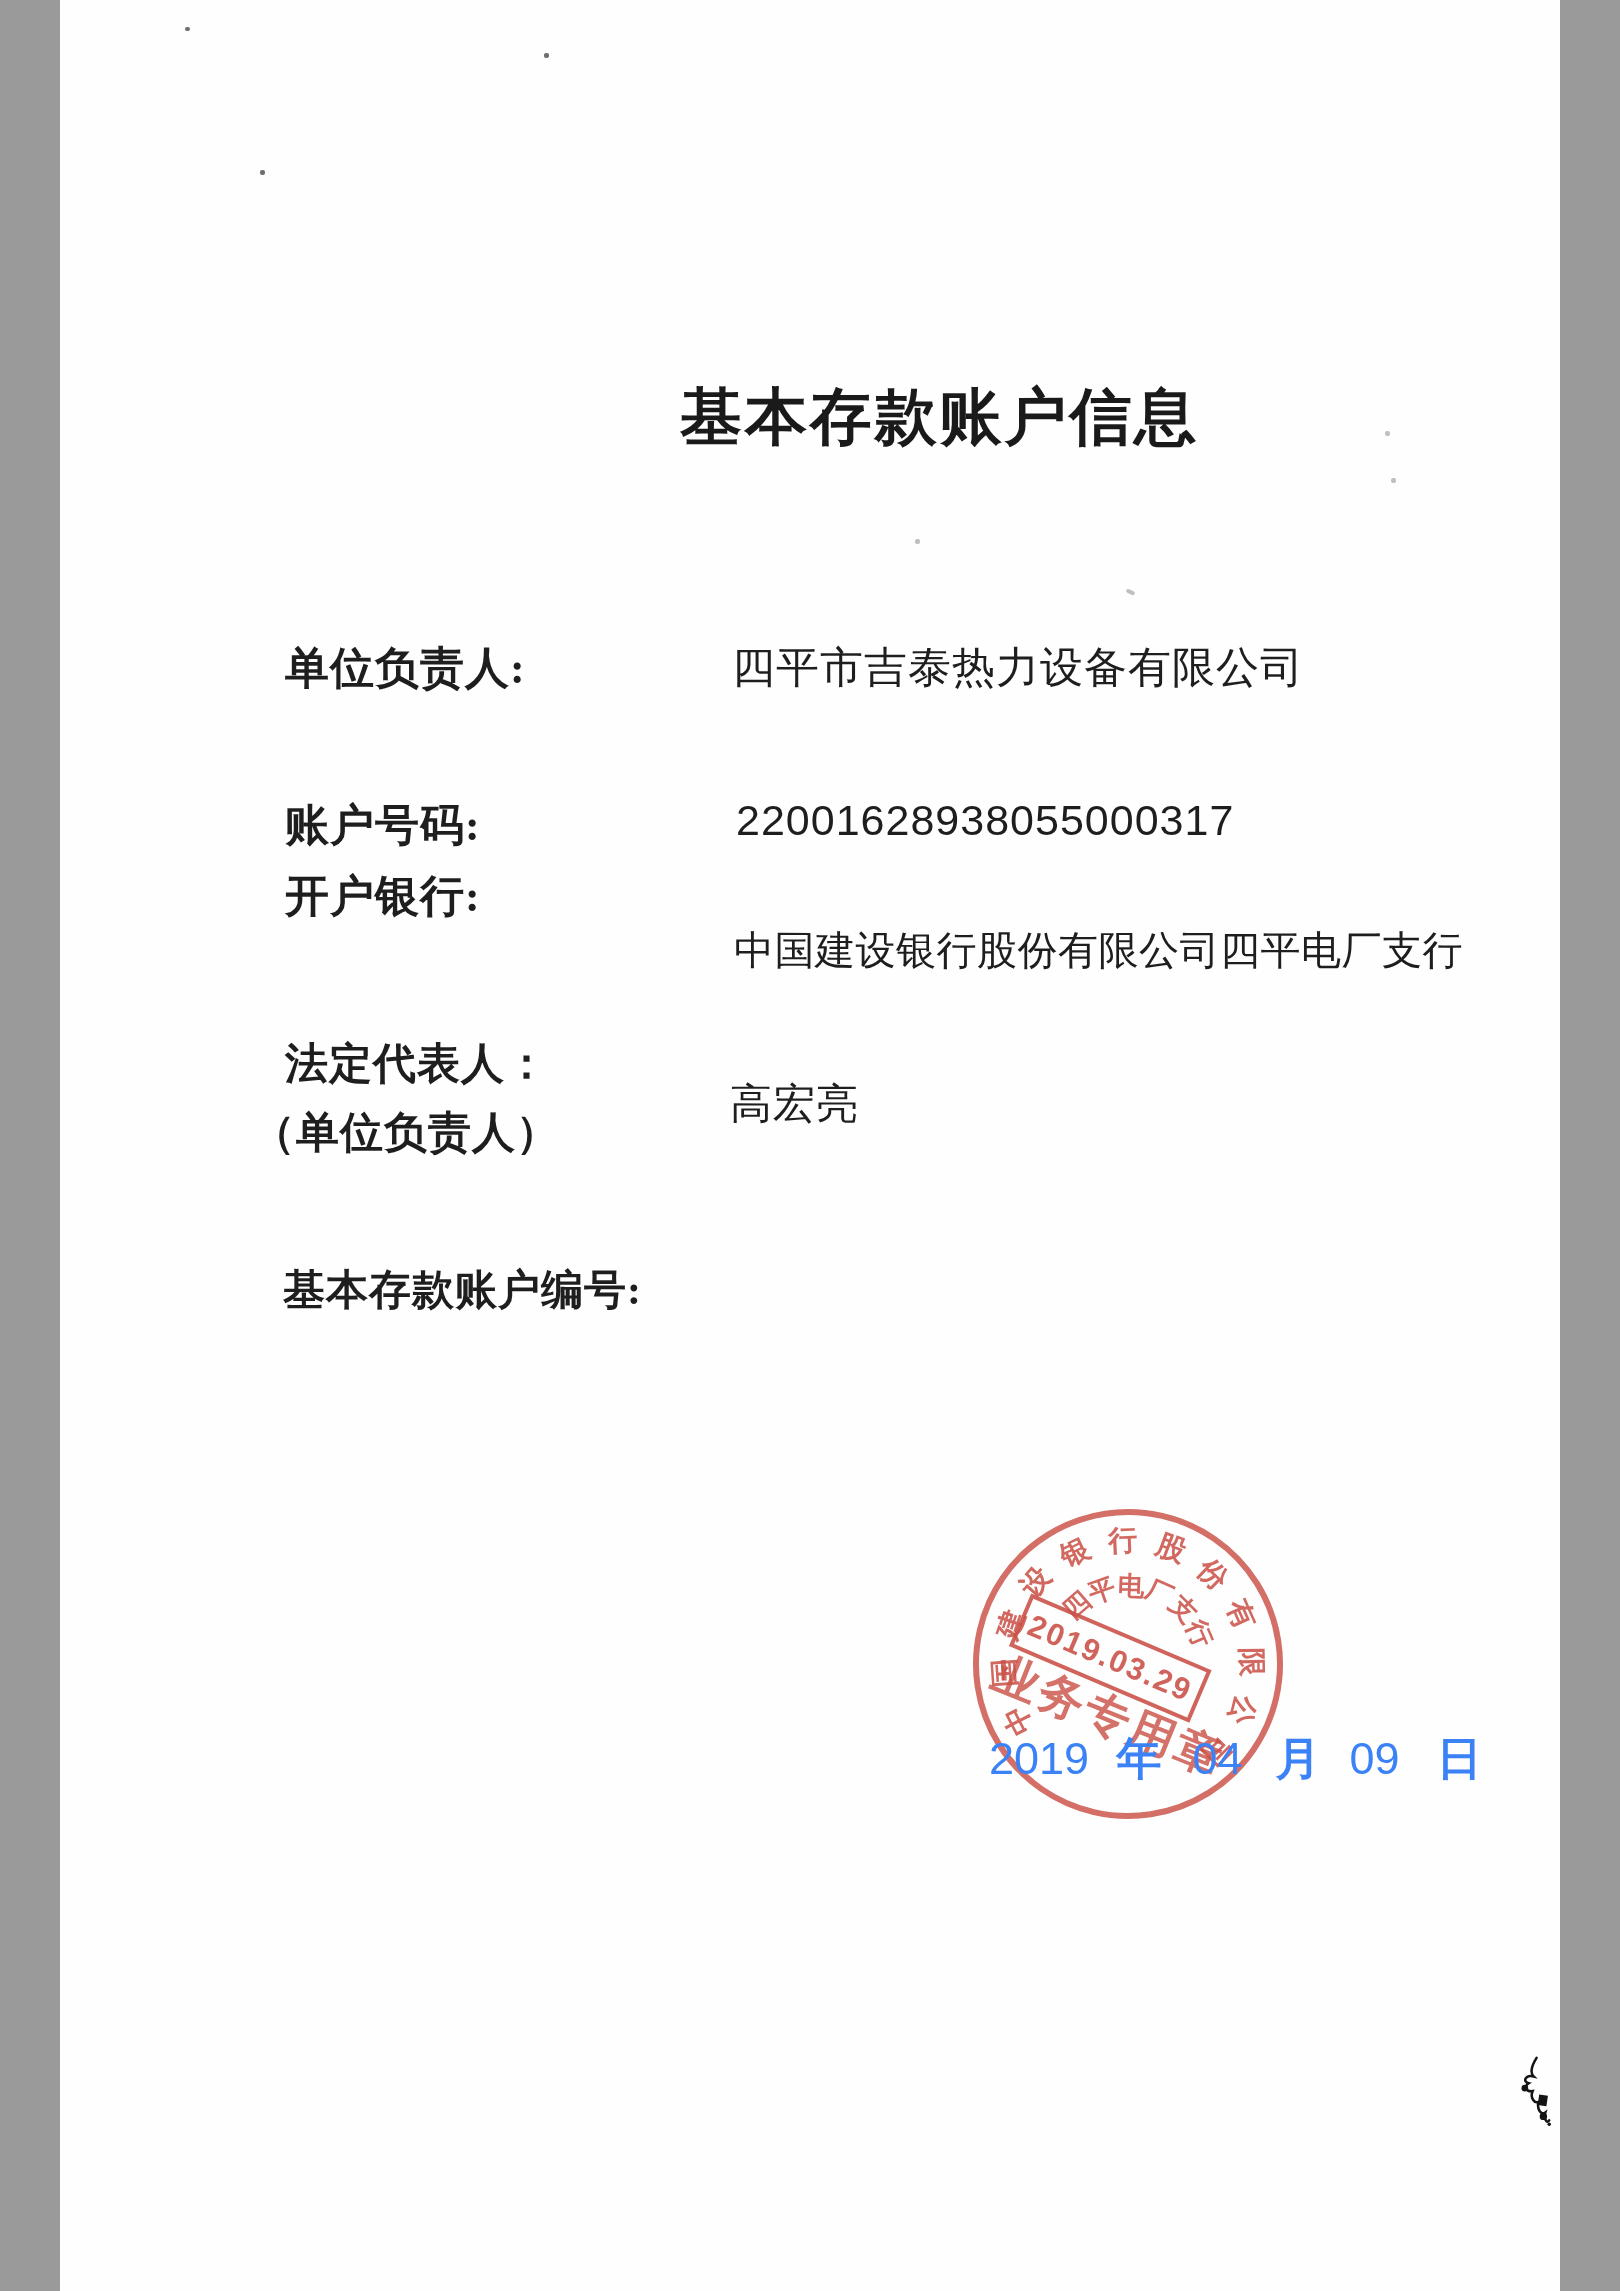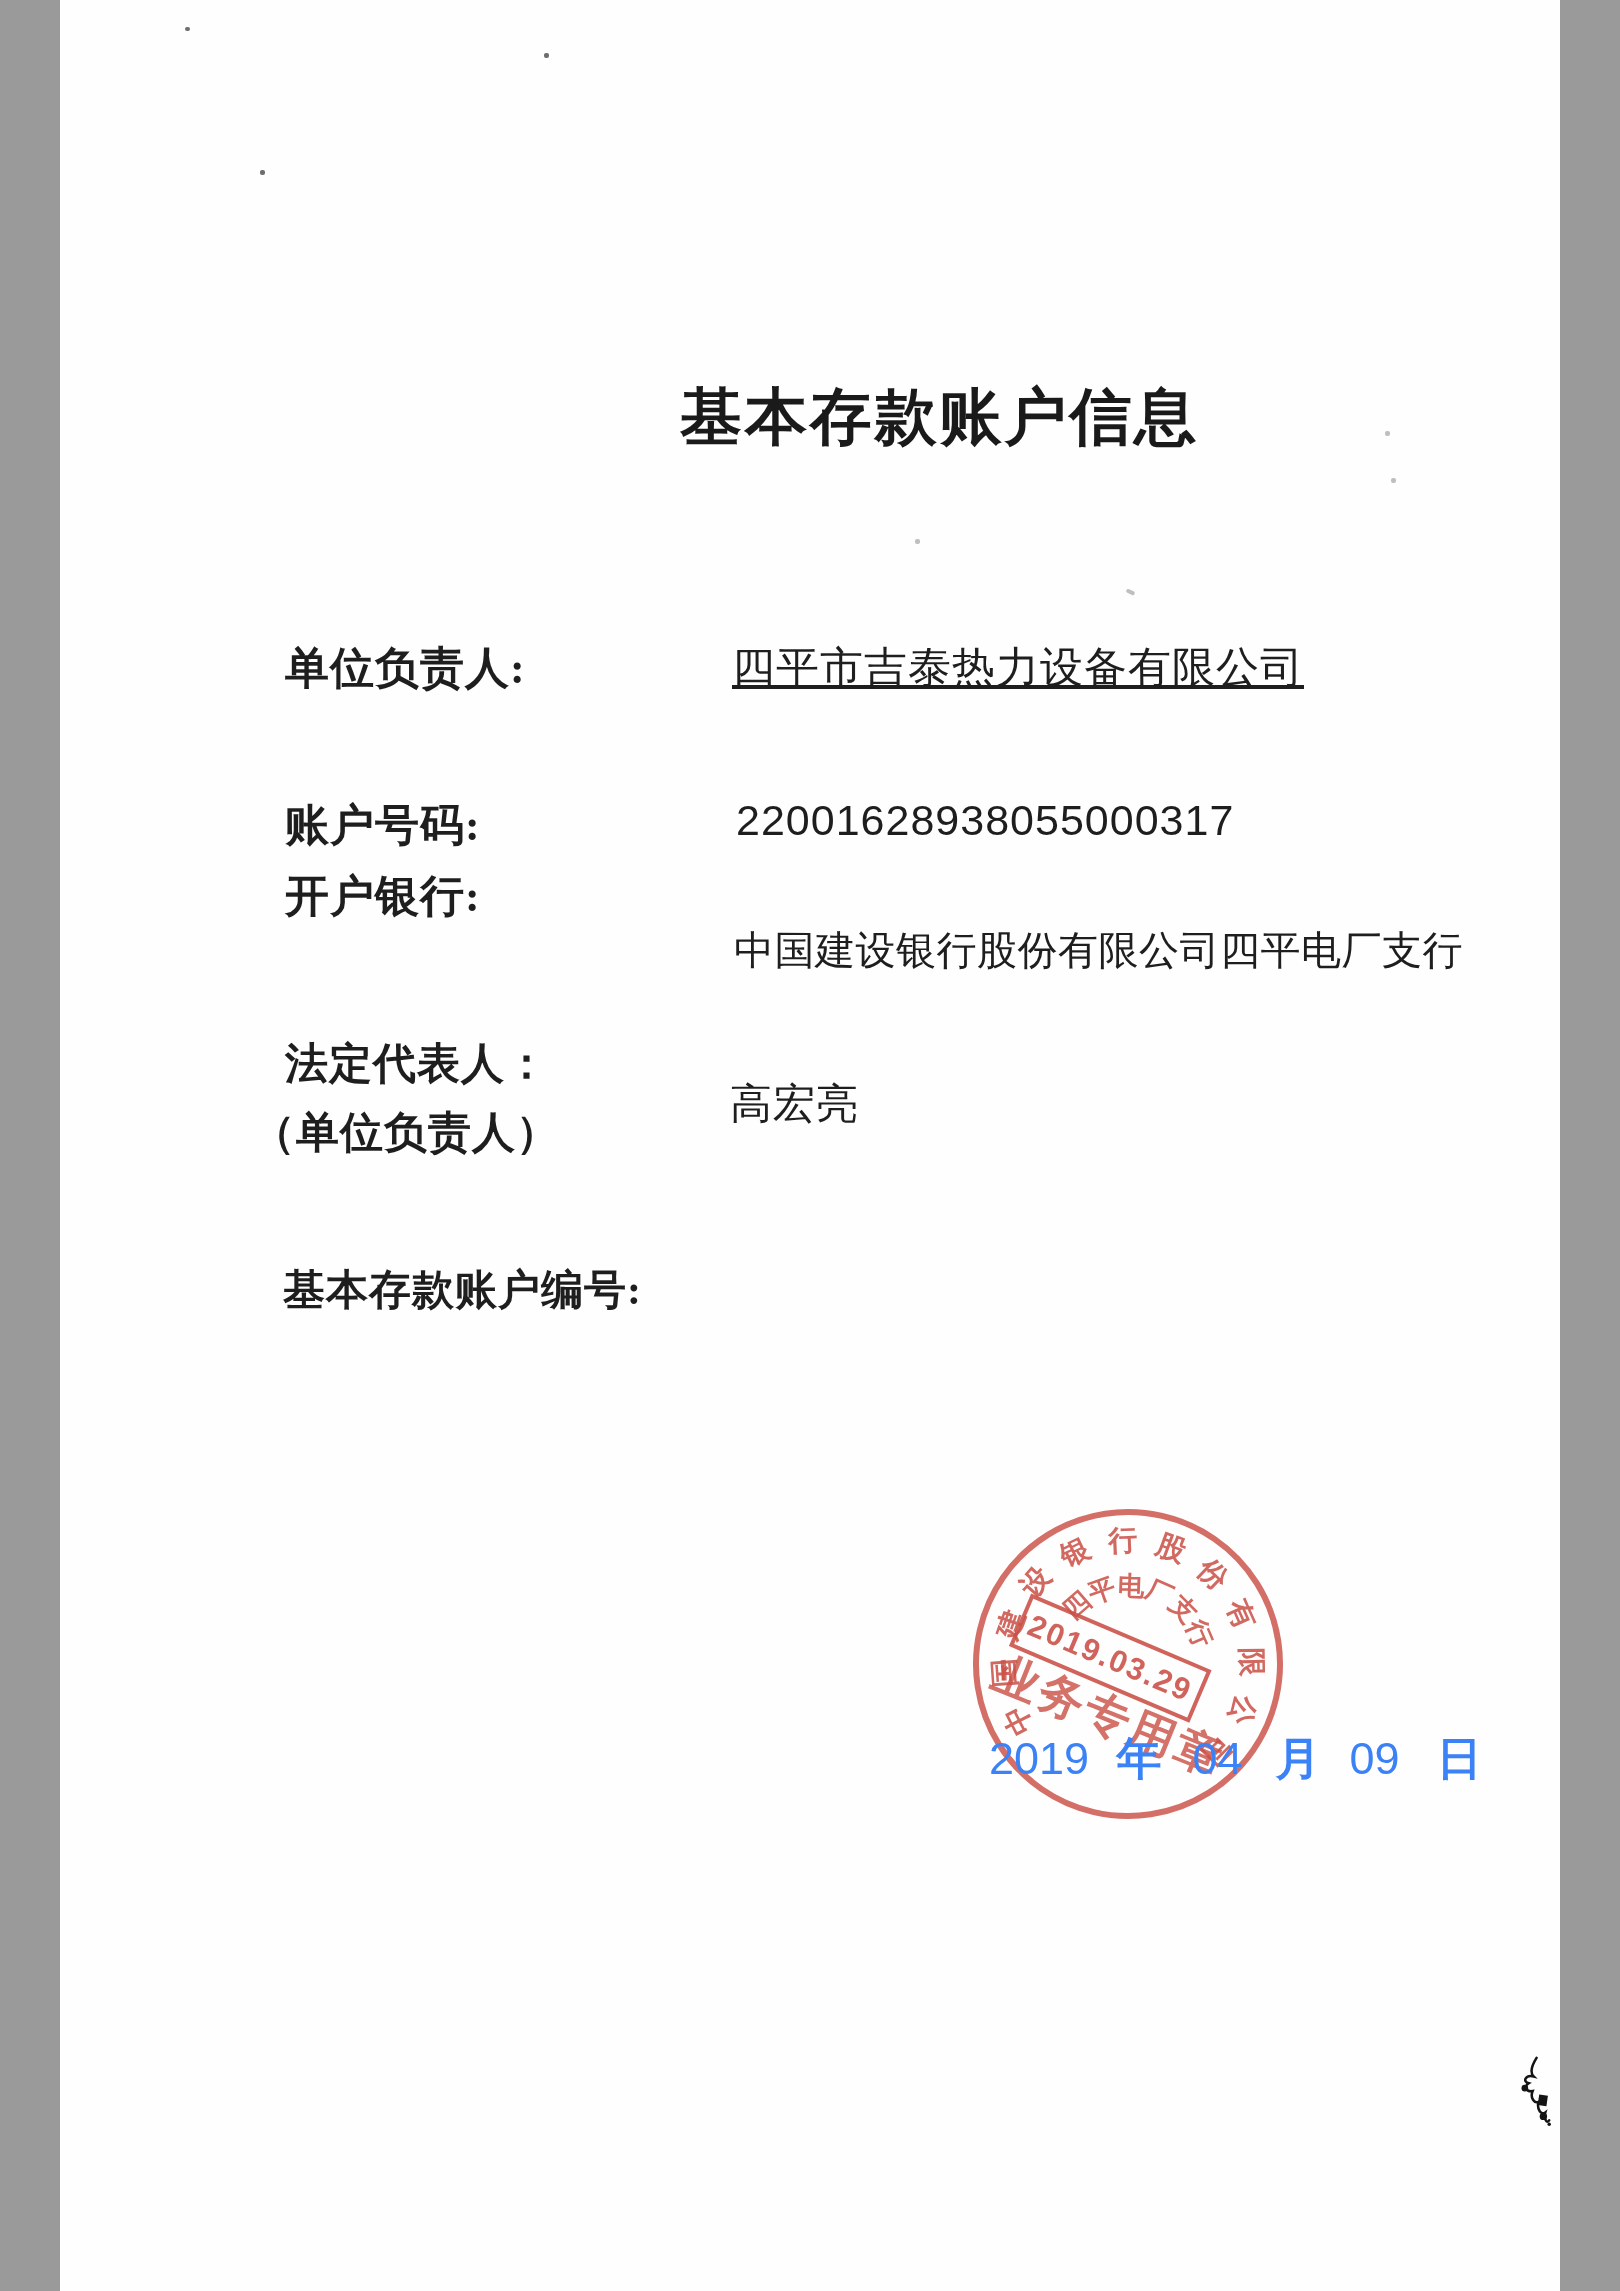--- a/index.html
+++ b/index.html
@@ -17,21 +17,21 @@
   .doc-title{
     left:620px;top:375px;
     font-size:62px;font-weight:bold;letter-spacing:2.9px;
     color:#1a1a1a;white-space:nowrap;
   }
   
   .flabel{font-size:44px;font-weight:bold;white-space:nowrap;letter-spacing:1px;}
   .fvalue{font-size:42px;white-space:nowrap;letter-spacing:1px;}
   .fvalue.num{font-family:"Liberation Sans","DejaVu Sans",sans-serif;font-size:43px;letter-spacing:1px;}
   .r1l{left:225px;top:639px;}
-  .r1v{left:672px;top:639px;font-size:43px;text-decoration:underline;}
+  .r1v{left:672px;top:639px;font-size:43px;}
   .r2l{left:225px;top:796px;}
   .r2v{left:676px;top:796px;}
   .r3l{left:225px;top:867px;}
   .r3v{left:674px;top:923px;font-size:40px;letter-spacing:0.5px;}
   .r4l1{left:225px;top:1035px;font-size:43px;}
   .r4l2{left:192px;top:1104px;font-size:43px;}
   .r4v{left:670px;top:1076px;font-size:42px;}
   .r5l{left:223px;top:1262px;font-size:42px;}
   .r5v{left:671px;top:1262px;}
   

